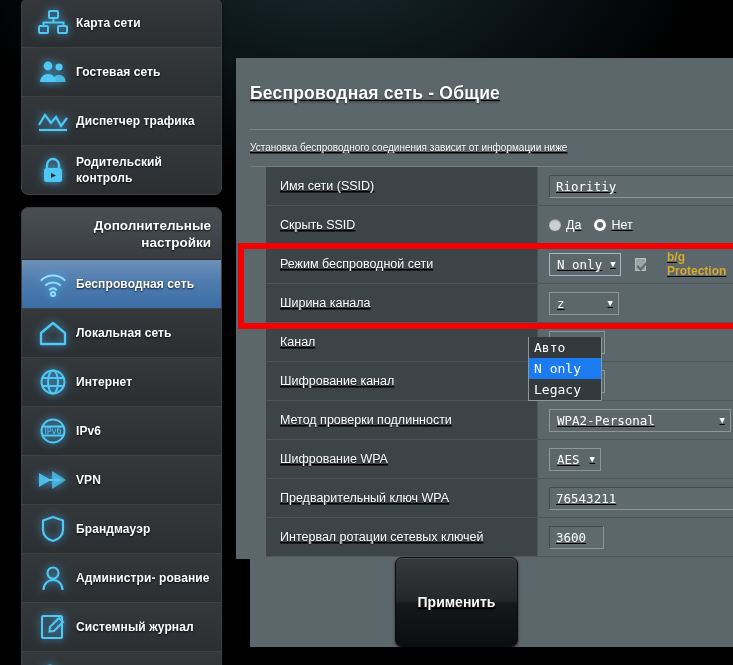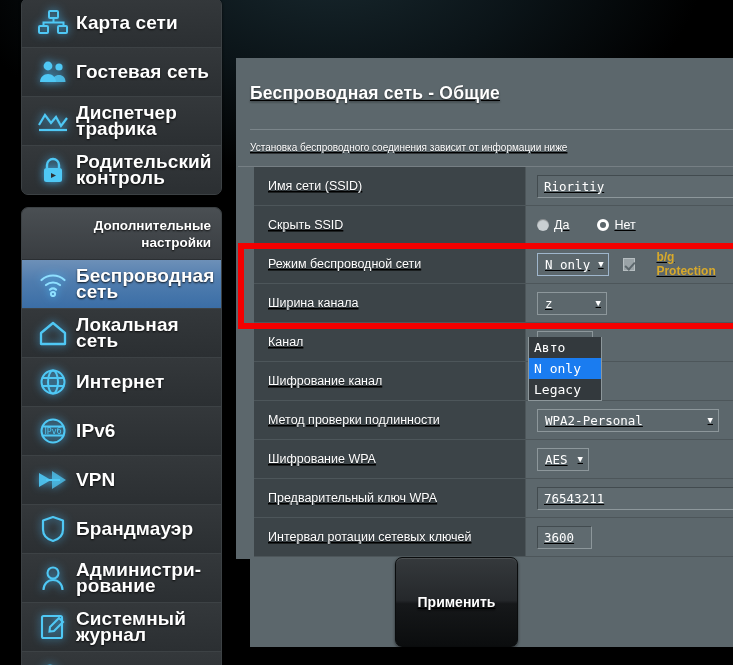--- a/index.html
+++ b/index.html
@@ -42,21 +42,21 @@
     background: linear-gradient(to bottom, #5b7fa8 0%, #3f6georgia 1%, #35609a 100%);
     background: linear-gradient(to bottom, #6d90b8 0%, #4f7cae 45%, #3b6ea6 100%);
   }
   .nav-ico {
     width: 46px; min-width: 46px; height: 40px;
     display: flex; align-items: center; justify-content: center;
   }
   .nav-ico svg { display:block; filter: drop-shadow(0 0 4px rgba(70,190,255,.85)); }
   .nav-txt {
     color: #ffffff;
-    font-size: 19px;
+    font-size: 12px;
     font-weight: bold;
     line-height: 16px;
     letter-spacing: .1px;
     text-shadow: 0 1px 2px rgba(0,0,0,.85);
   }
   .group-title {
     text-align: right;
     color: #ffffff;
     font-size: 13.5px;
     font-weight: bold;
@@ -91,21 +91,21 @@
     margin: 13px 0 0 14px;
   }
   #panel-sub {
     color: #ffffff;
     font-size: 10px;
     padding: 12px 0 13px 14px;
     text-shadow: 0 1px 1px rgba(0,0,0,.5);
   }
 
   #form {
-    margin-left: 2px;
+    margin-left: 14px;
     border-top: 1px solid #767f84;
     padding-left: 16px;
   }
   .row {
     display: flex;
     align-items: stretch;
     min-height: 39px;
     border-bottom: 1px solid #4d565a;
     background: #3c4448;
     position: relative;
@@ -159,21 +159,21 @@
     white-space: nowrap;
   }
   .sel .caret { margin-left: auto; padding-left: 8px; font-size: 9px; line-height: 1; }
   .sel.w-auto  { width: 56px; }
   .sel.w-mode  { width: 72px; }
   .sel.w-bw    { width: 70px; }
   .sel.w-auth  { width: 182px; }
   .sel.w-enc   { width: 52px; }
 
   
-  .radios { display: flex; align-items: center; gap: 28px; }
+  .radios { display: flex; align-items: center; gap: 13px; }
   .radio-wrap { display: flex; align-items: center; gap: 5px; cursor: pointer; }
   .radio {
     width: 12px; height: 12px; border-radius: 50%;
     background: #c9cfd2;
     box-shadow: inset 0 1px 1px rgba(0,0,0,.35);
   }
   .radio.on { background: #ffffff; border: 3px solid #ffffff; position: relative; }
   .radio.on::after {
     content:""; position:absolute; left:0; top:0; right:0; bottom:0;
     border-radius:50%; background:#5c676c;

